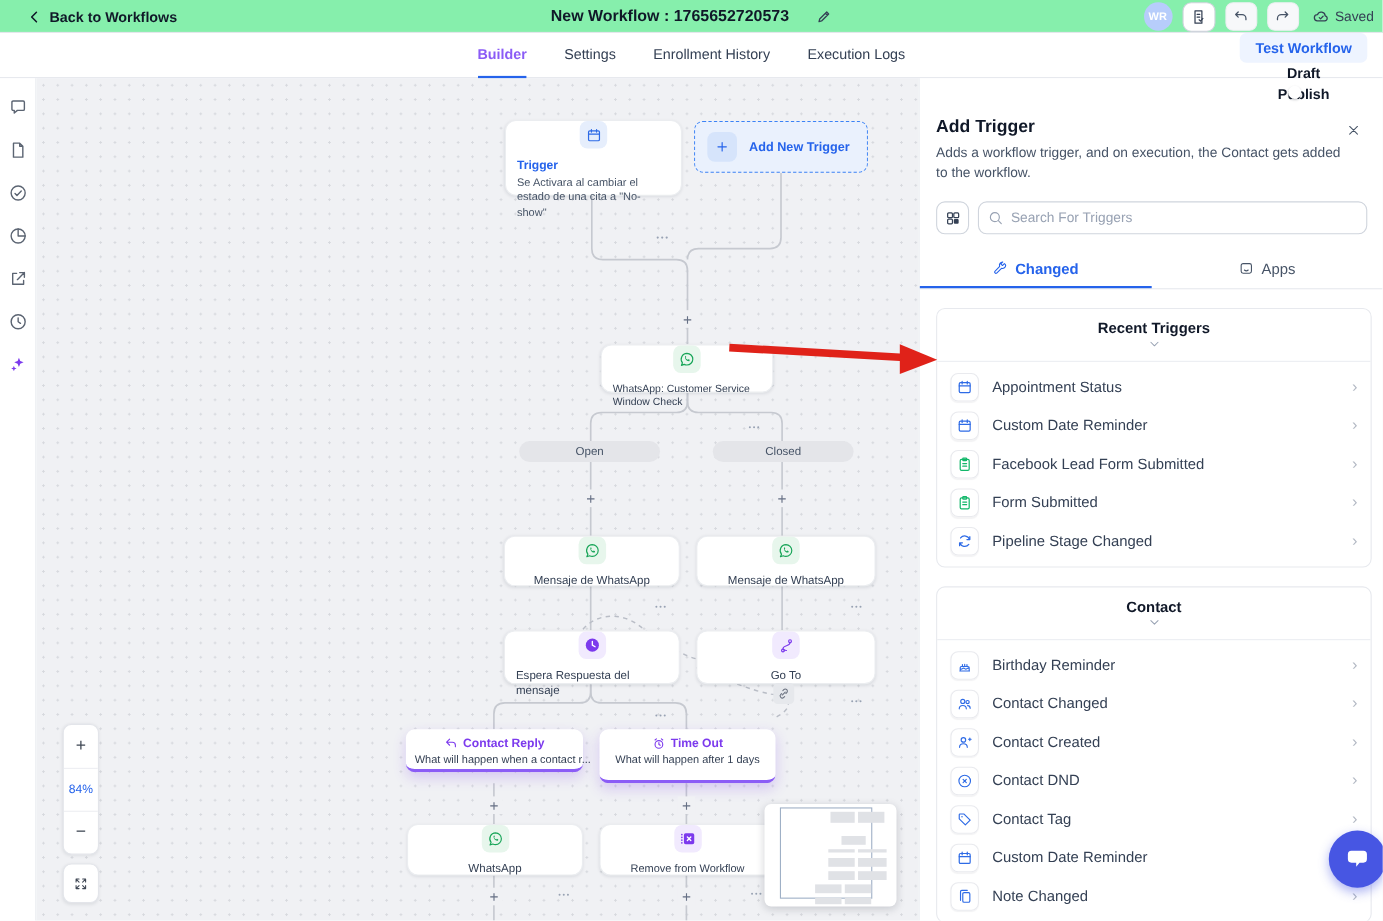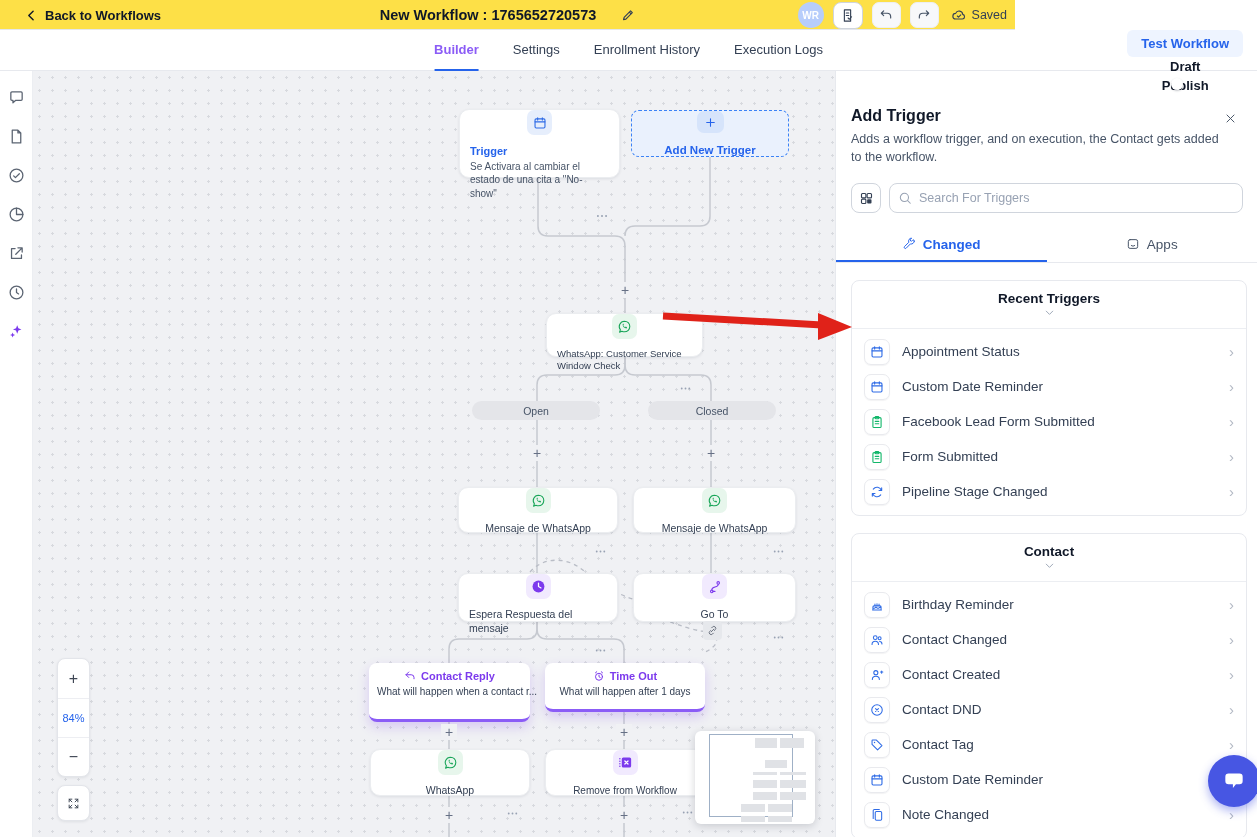--- a/index.html
+++ b/index.html
@@ -2,21 +2,21 @@
 <html><head>
 <meta charset="utf-8">
 <style>
   * { box-sizing: border-box; margin: 0; padding: 0; }
   html,body { width:1257px; height:837px; overflow:hidden; }
   body { font-family:"Liberation Sans", sans-serif; background:#fff; position:relative; color:#101828; }
 
   svg.ic { fill:none; stroke:currentColor; stroke-width:2; stroke-linecap:round; stroke-linejoin:round; display:block; }
 
   
-  .topbar { position:absolute; left:0; top:0; width:1015px; height:30px; background:#fde047; border-bottom:1px solid #e4e7ec; z-index:30; }
+  .topbar { position:absolute; left:0; top:0; width:1257px; height:30px; background:#86efac; border-bottom:1px solid #e4e7ec; z-index:30; }
   .back-btn { position:absolute; left:25px; top:0; height:30px; display:flex; align-items:center; gap:7px; cursor:pointer; }
   .back-btn .lbl { font-size:13px; font-weight:bold; color:#101828; }
   .title-wrap { position:absolute; left:50%; top:0; transform:translateX(-50%); height:30px; display:flex; align-items:center; gap:25px; }
   .wf-title { font-size:14.5px; font-weight:bold; color:#101828; white-space:nowrap; }
   .top-right { position:absolute; right:8px; top:0; height:30px; display:flex; align-items:center; gap:9px; }
   .avatar { width:26px; height:26px; border-radius:50%; background:#b7cdfb; color:#fff; font-size:10px; font-weight:bold; display:flex; align-items:center; justify-content:center; }
   .sq-btn { width:30px; height:27px; border:1px solid #cfd4dc; border-radius:8px; background:#fff; display:flex; align-items:center; justify-content:center; color:#344054; cursor:pointer; }
   .ghost-btn { width:29px; height:26px; border:1px solid #edeff2; border-radius:7px; background:#f7f8fa; display:flex; align-items:center; justify-content:center; color:#475467; cursor:pointer; }
   .saved { display:flex; align-items:center; gap:5px; color:#344054; font-size:12.5px; margin-left:3px; }
 
@@ -45,21 +45,21 @@
   .ibx.blue { background:#e6eefc; color:#2e6be6; }
   .ibx.green { background:#e7f6ec; color:#18a558; }
   .ibx.purple { background:#f1eafe; color:#7c3aed; }
   .node .ntxt { font-size:10.5px; color:#344054; line-height:1.3; flex:1; }
   .node .menu { color:#98a2b3; flex:none; margin-left:auto; }
 
   .trigger-node { left:426px; top:38px; width:161px; height:69px; align-items:center; }
   .trigger-node .tl { font-size:11px; font-weight:bold; color:#2563eb; margin-bottom:2px; }
   .trigger-node .td { font-size:10px; color:#475467; line-height:1.32; }
 
-  .add-trigger { position:absolute; left:598px; top:39px; width:158px; height:47px; background:#eaf1fd; border:1.5px dashed #3b82f6; border-radius:8px; display:flex; align-items:center; gap:11px; padding:0 11px; cursor:pointer;flex-direction:column; }
+  .add-trigger { position:absolute; left:598px; top:39px; width:158px; height:47px; background:#eaf1fd; border:1.5px dashed #3b82f6; border-radius:8px; display:flex; align-items:center; gap:11px; padding:0 11px; cursor:pointer; }
   .add-trigger .plusbox { width:27px; height:27px; background:#d6e4fb; border-radius:7px; display:flex; align-items:center; justify-content:center; color:#2563eb; }
   .add-trigger .atl { color:#2563eb; font-size:11.5px; font-weight:bold; }
 
   .pill { position:absolute; width:128px; height:19px; background:#e4e5e9; border-radius:10px; display:flex; align-items:center; justify-content:center; font-size:10.5px; color:#475467; cursor:pointer; }
 
   .plus-marker { position:absolute; width:16px; height:16px; display:flex; align-items:center; justify-content:center; color:#667085; font-size:14px; background:#f0f1f4; cursor:pointer; z-index:3; }
   .plus-marker::before { content:"+"; }
 
   .event-node { position:absolute; width:161px; background:#fff; border-radius:8px; border-bottom:3px solid #8b5cf6; box-shadow:0 5px 12px rgba(124,58,237,.22); padding:7px 8px 6px; text-align:center; cursor:pointer; }
   .event-node .et { font-size:11px; font-weight:bold; color:#7c3aed; display:flex; align-items:center; justify-content:center; gap:5px; margin-bottom:4px; }
@@ -493,21 +493,21 @@
         </svg>
       </span>
   </div>
 
   <div class="linkbreak">
       <svg class="ic" width="13" height="13" style="stroke-width:1.8">
         <use href="#s-link"></use>
       </svg>
     </div>
 
-  <div class="event-node" style="left:336px;top:592px;height:59px">
+  <div class="event-node" style="left:336px;top:592px;height:39px">
     <div class="et">
       <span>
           <svg class="ic" width="12" height="12">
             <use href="#s-reply"></use>
           </svg>
         </span>
       <span>Contact Reply</span>
     </div>
     <div class="ed">What will happen when a contact r...</div>
   </div>

